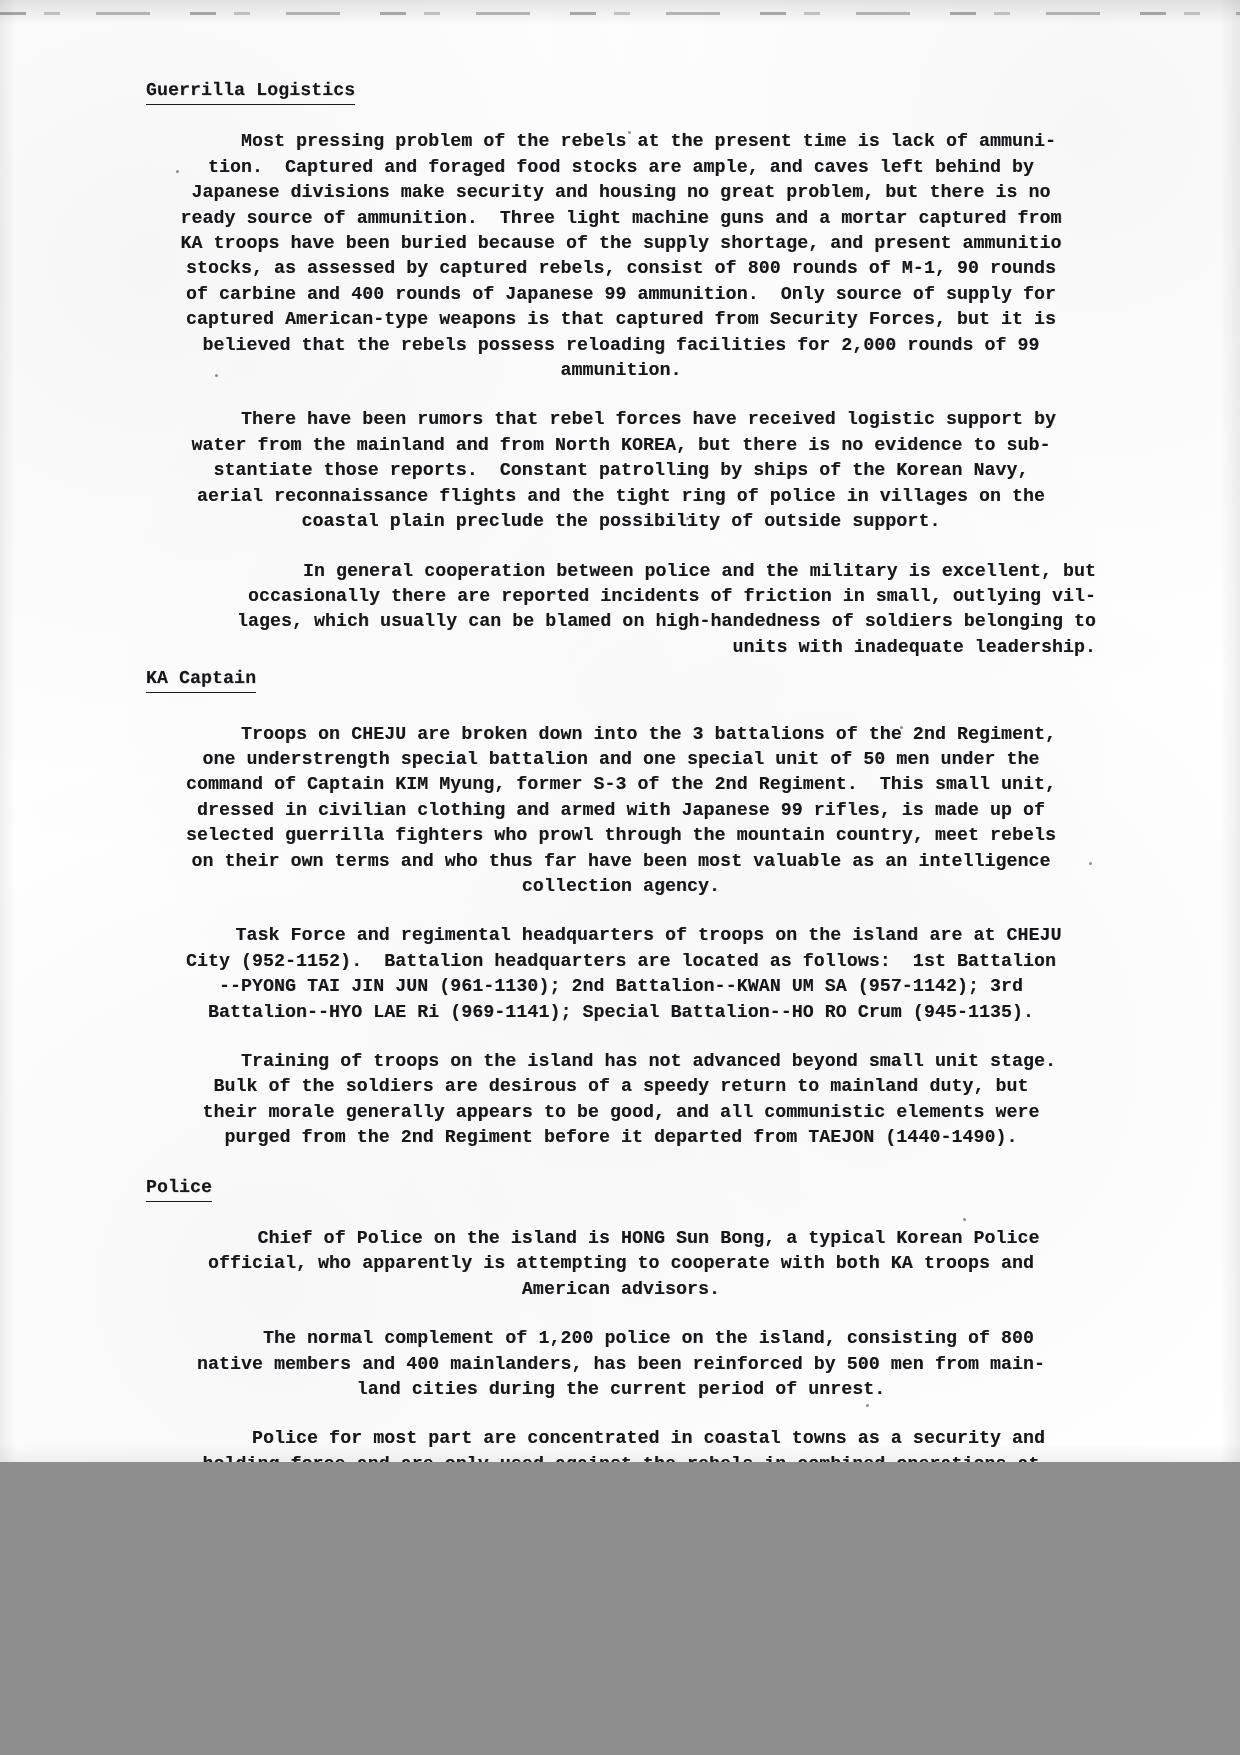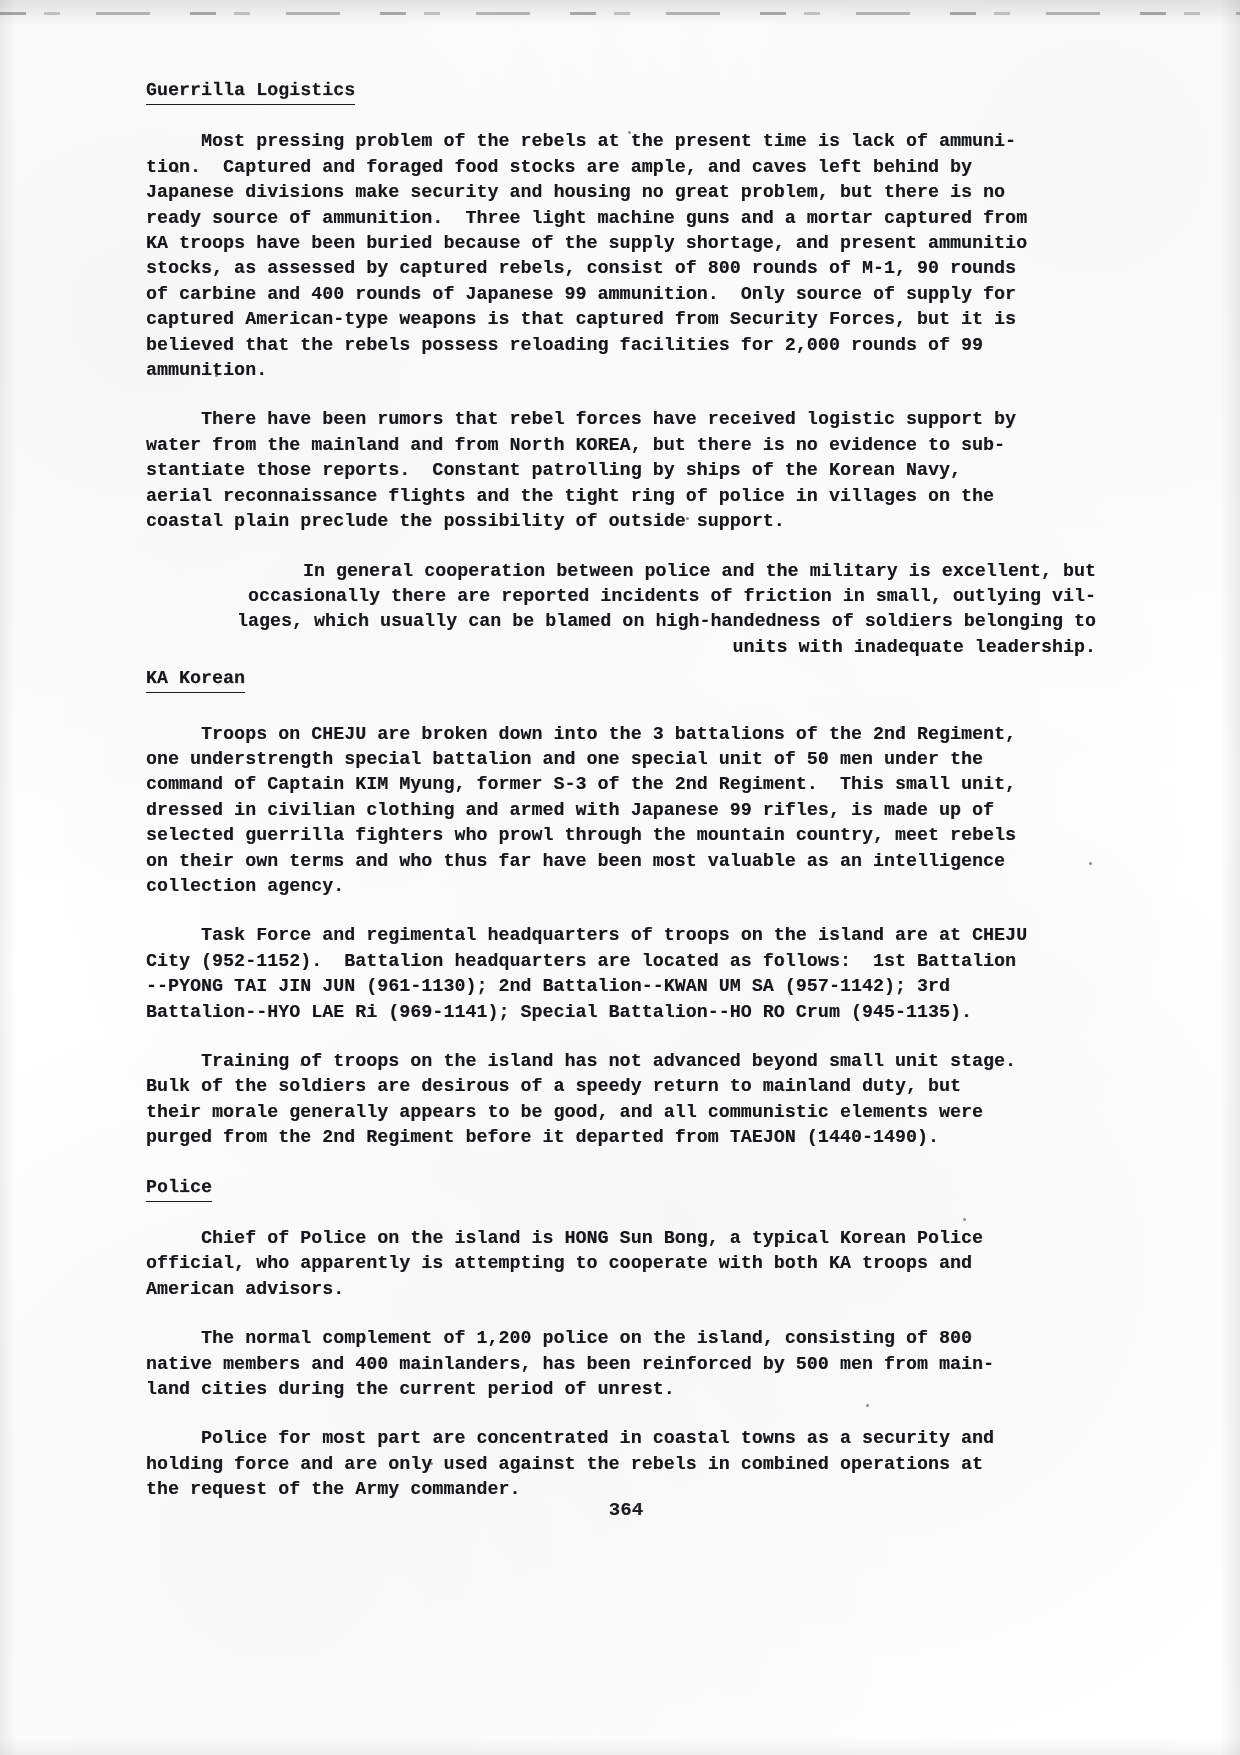--- a/index.html
+++ b/index.html
@@ -6,21 +6,21 @@
     margin: 0;
     padding: 0;
     background: #8e8e8e;
   }
   body {
     font-family: "Liberation Mono", "DejaVu Sans Mono", monospace;
   }
   .page {
     position: relative;
     width: 1240px;
-    height: 1755px;
+    height: 1462px;
     margin: 0 auto;
     background: #ffffff;
     overflow: hidden;
     
     background-image:
       radial-gradient(circle at 12% 18%, rgba(0,0,0,0.035) 0%, rgba(0,0,0,0) 38%),
       radial-gradient(circle at 88% 9%,  rgba(0,0,0,0.030) 0%, rgba(0,0,0,0) 34%),
       radial-gradient(circle at 70% 72%, rgba(0,0,0,0.028) 0%, rgba(0,0,0,0) 40%),
       radial-gradient(circle at 22% 88%, rgba(0,0,0,0.032) 0%, rgba(0,0,0,0) 36%),
       radial-gradient(circle at 50% 46%, rgba(0,0,0,0.018) 0%, rgba(0,0,0,0) 55%);
@@ -90,21 +90,21 @@
     text-shadow: 0.35px 0.25px 0.4px rgba(20,20,22,0.45);
   }
 
   .heading {
     display: inline-block;
     border-bottom: 1.6px solid #1a1c1f;
     padding-bottom: 1px;
     margin-bottom: 2px;
     font-weight: 700;
   }
-  .para  { margin: 0 0 24px 0; }
+  .para  { margin: 0 0 24px 0; text-align: center; }
   .para-tight { margin: 0 0 6px 0; text-align: right; }
   .heading-block { margin: 0 0 22px 0; }
   .heading-block-tight { margin: 0 0 26px 0; }
 
   .page-number {
     position: absolute;
     left: 12px; right: 0;
     top: 1498px;
     text-align: center;
     font-family: "Liberation Mono", "DejaVu Sans Mono", monospace;
@@ -167,21 +167,21 @@
 stantiate those reports.  Constant patrolling by ships of the Korean Navy,
 aerial reconnaissance flights and the tight ring of police in villages on the
 coastal plain preclude the possibility of outside support.</div>
 
     <div class="para-tight typed">     In general cooperation between police and the military is excellent, but
 occasionally there are reported incidents of friction in small, outlying vil-
 lages, which usually can be blamed on high-handedness of soldiers belonging to
 units with inadequate leadership.</div>
 
     <div class="heading-block-tight">
-      <span class="typed heading">KA Korean</span>
+      <span class="typed heading">KA Captain</span>
     </div>
     <div class="para typed">     Troops on CHEJU are broken down into the 3 battalions of the 2nd Regiment,
 one understrength special battalion and one special unit of 50 men under the
 command of Captain KIM Myung, former S-3 of the 2nd Regiment.  This small unit,
 dressed in civilian clothing and armed with Japanese 99 rifles, is made up of
 selected guerrilla fighters who prowl through the mountain country, meet rebels
 on their own terms and who thus far have been most valuable as an intelligence
 collection agency.</div>
     <div class="para typed">     Task Force and regimental headquarters of troops on the island are at CHEJU
 City (952-1152).  Battalion headquarters are located as follows:  1st Battalion

